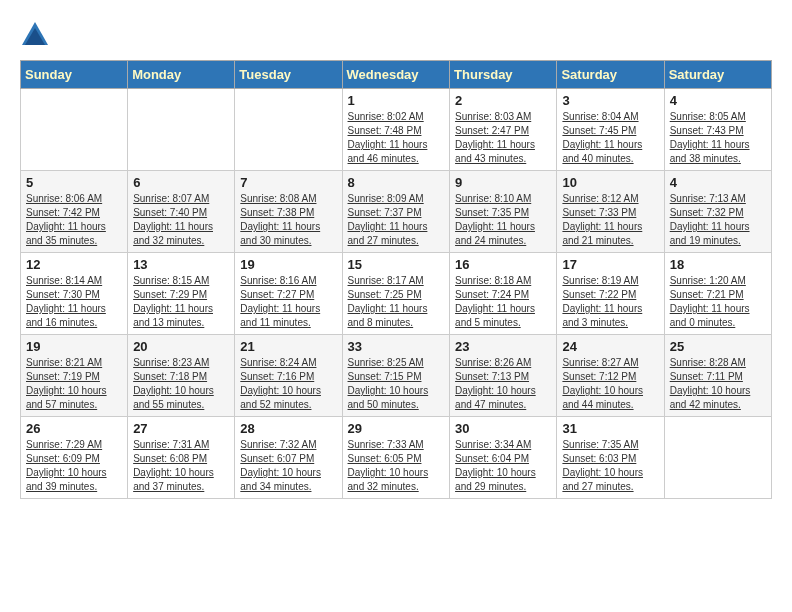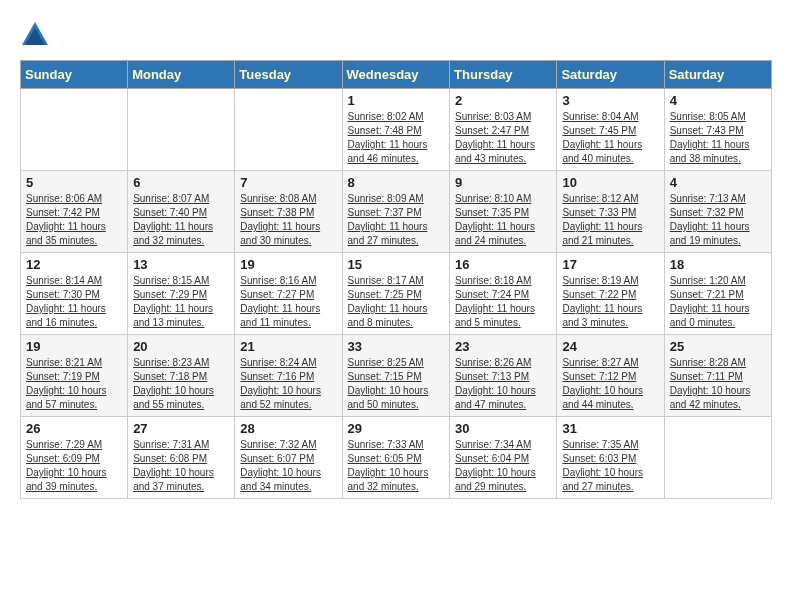--- a/index.html
+++ b/index.html
@@ -335,21 +335,21 @@
         </td>
         <td>
           <div class="day-number">29</div>
           <div class="day-info">Sunrise: 7:33 AM
 Sunset: 6:05 PM
 Daylight: 10 hours
 and 32 minutes.</div>
         </td>
         <td>
           <div class="day-number">30</div>
-          <div class="day-info">Sunrise: 7:34 AM
+          <div class="day-info">Sunrise: 3:34 AM
 Sunset: 6:04 PM
 Daylight: 10 hours
 and 29 minutes.</div>
         </td>
         <td>
           <div class="day-number">31</div>
           <div class="day-info">Sunrise: 7:35 AM
 Sunset: 6:03 PM
 Daylight: 10 hours
 and 27 minutes.</div>

